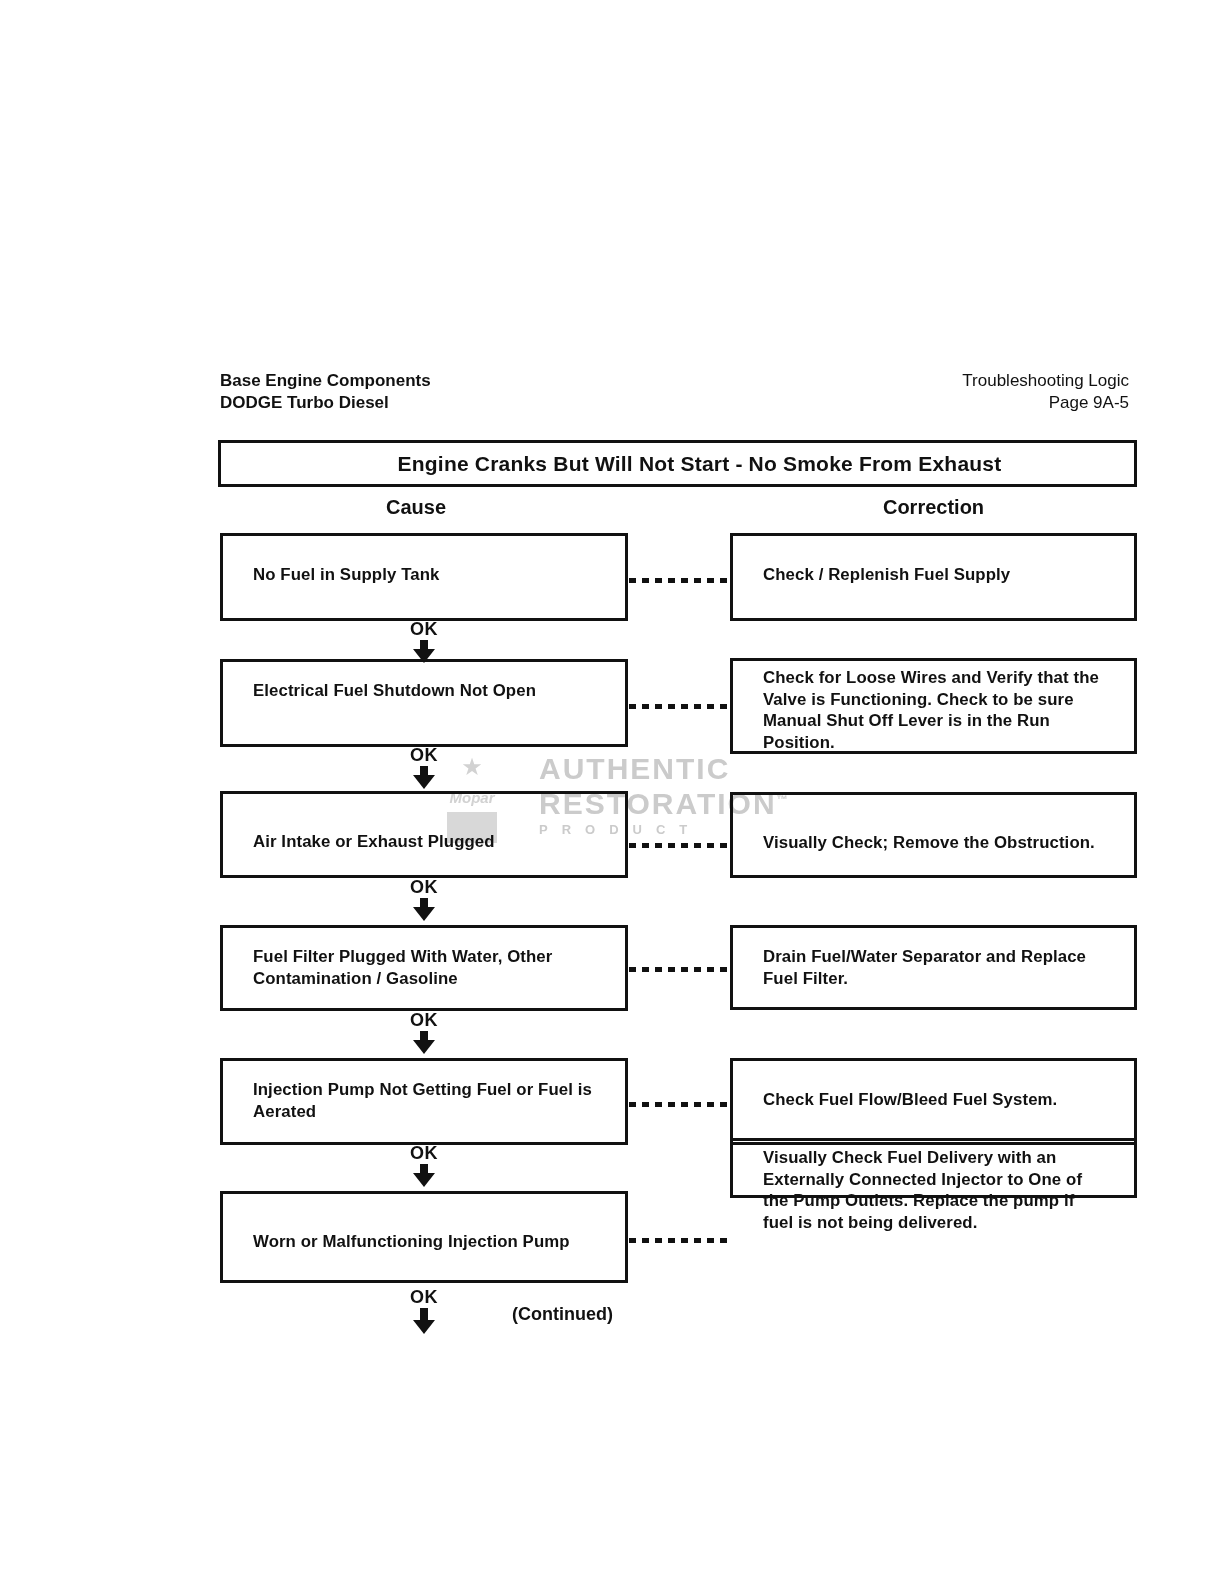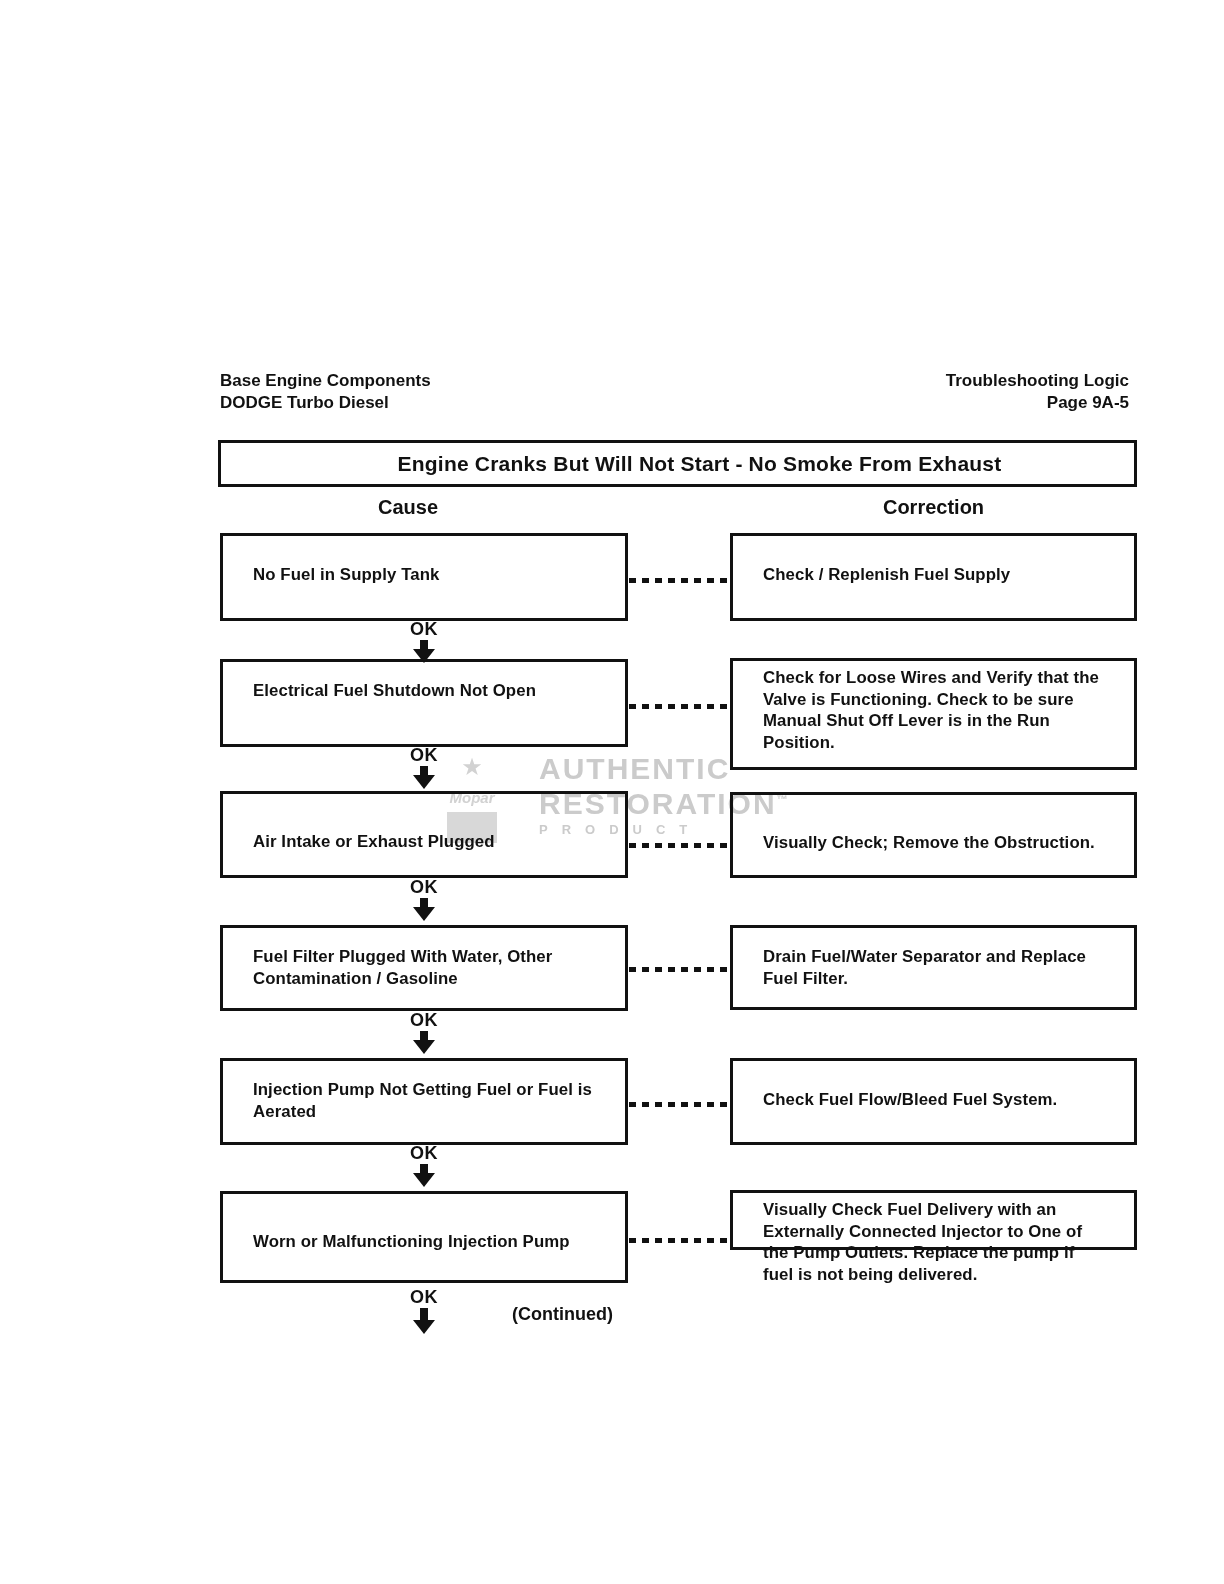--- a/index.html
+++ b/index.html
@@ -19,21 +19,21 @@
   .page { position: absolute; inset: 0; }
 
   
   .header-left {
     position: absolute; left: 220px; top: 370px;
     font-size: 17px; font-weight: 700; line-height: 22px;
   }
   .header-right {
     position: absolute; top: 370px; right: 95px;
     text-align: right;
-    font-size: 17px; font-weight: 700; line-height: 22px;
+    font-size: 17px; font-weight: 400; line-height: 22px;
   }
 
   
   .title-box {
     position: absolute; left: 218px; top: 440px;
     width: 919px; height: 47px;
     border: 3px solid var(--ink);
     display: flex; align-items: center; justify-content: center;
     font-size: 21px; font-weight: 700;
     letter-spacing: 0.2px;
@@ -41,21 +41,21 @@
     padding-left: 44px;
   }
 
   
   .col-head {
     position: absolute; top: 496px;
     font-size: 20px; font-weight: 700;
     text-align: center;
     z-index: 2;
   }
-  .col-head.cause-col { left: 204px; width: 408px; }
+  .col-head.cause-col { left: 212px; width: 408px; }
   .col-head.corr-col  { left: 730px; width: 407px; }
 
   
   .box {
     position: absolute;
     border: 3px solid var(--ink);
     background: transparent;
     z-index: 2;
   }
   .box.cause { left: 220px; width: 408px; }
@@ -167,21 +167,21 @@
     <div class="arrow-down">
       <div class="arrow-stem"></div>
       <div class="arrow-head"></div>
     </div>
   </div>
 
   <div class="box cause" style="top:659px;height:88px">
     <div class="box-text">Electrical Fuel Shutdown Not Open</div>
   </div>
   <div class="dash" style="top:704px"></div>
-  <div class="box corr" style="top:658px;height:112px">
+  <div class="box corr" style="top:658px;height:96px">
     <div class="box-text dense">Check for Loose Wires and Verify that the Valve is Functioning. Check to be sure Manual Shut Off Lever is in the Run Position.</div>
   </div>
   <div class="ok-connector" style="top:746px">
     <div class="ok-label">OK</div>
     <div class="arrow-down">
       <div class="arrow-stem"></div>
       <div class="arrow-head"></div>
     </div>
   </div>
 
@@ -227,21 +227,21 @@
     <div class="arrow-down">
       <div class="arrow-stem"></div>
       <div class="arrow-head"></div>
     </div>
   </div>
 
   <div class="box cause" style="top:1191px;height:92px">
     <div class="box-text pt30">Worn or Malfunctioning Injection Pump</div>
   </div>
   <div class="dash" style="top:1238px"></div>
-  <div class="box corr" style="top:1190px;height:60px">
+  <div class="box corr" style="top:1138px;height:60px">
     <div class="box-text dense">Visually Check Fuel Delivery with an Externally Connected Injector to One of the Pump Outlets. Replace the pump if fuel is not being delivered.</div>
   </div>
   <div class="ok-connector" style="top:1288px">
     <div class="ok-label">OK</div>
     <div class="arrow-down">
       <div class="arrow-stem" style="height:12px"></div>
       <div class="arrow-head"></div>
     </div>
   </div>
 

